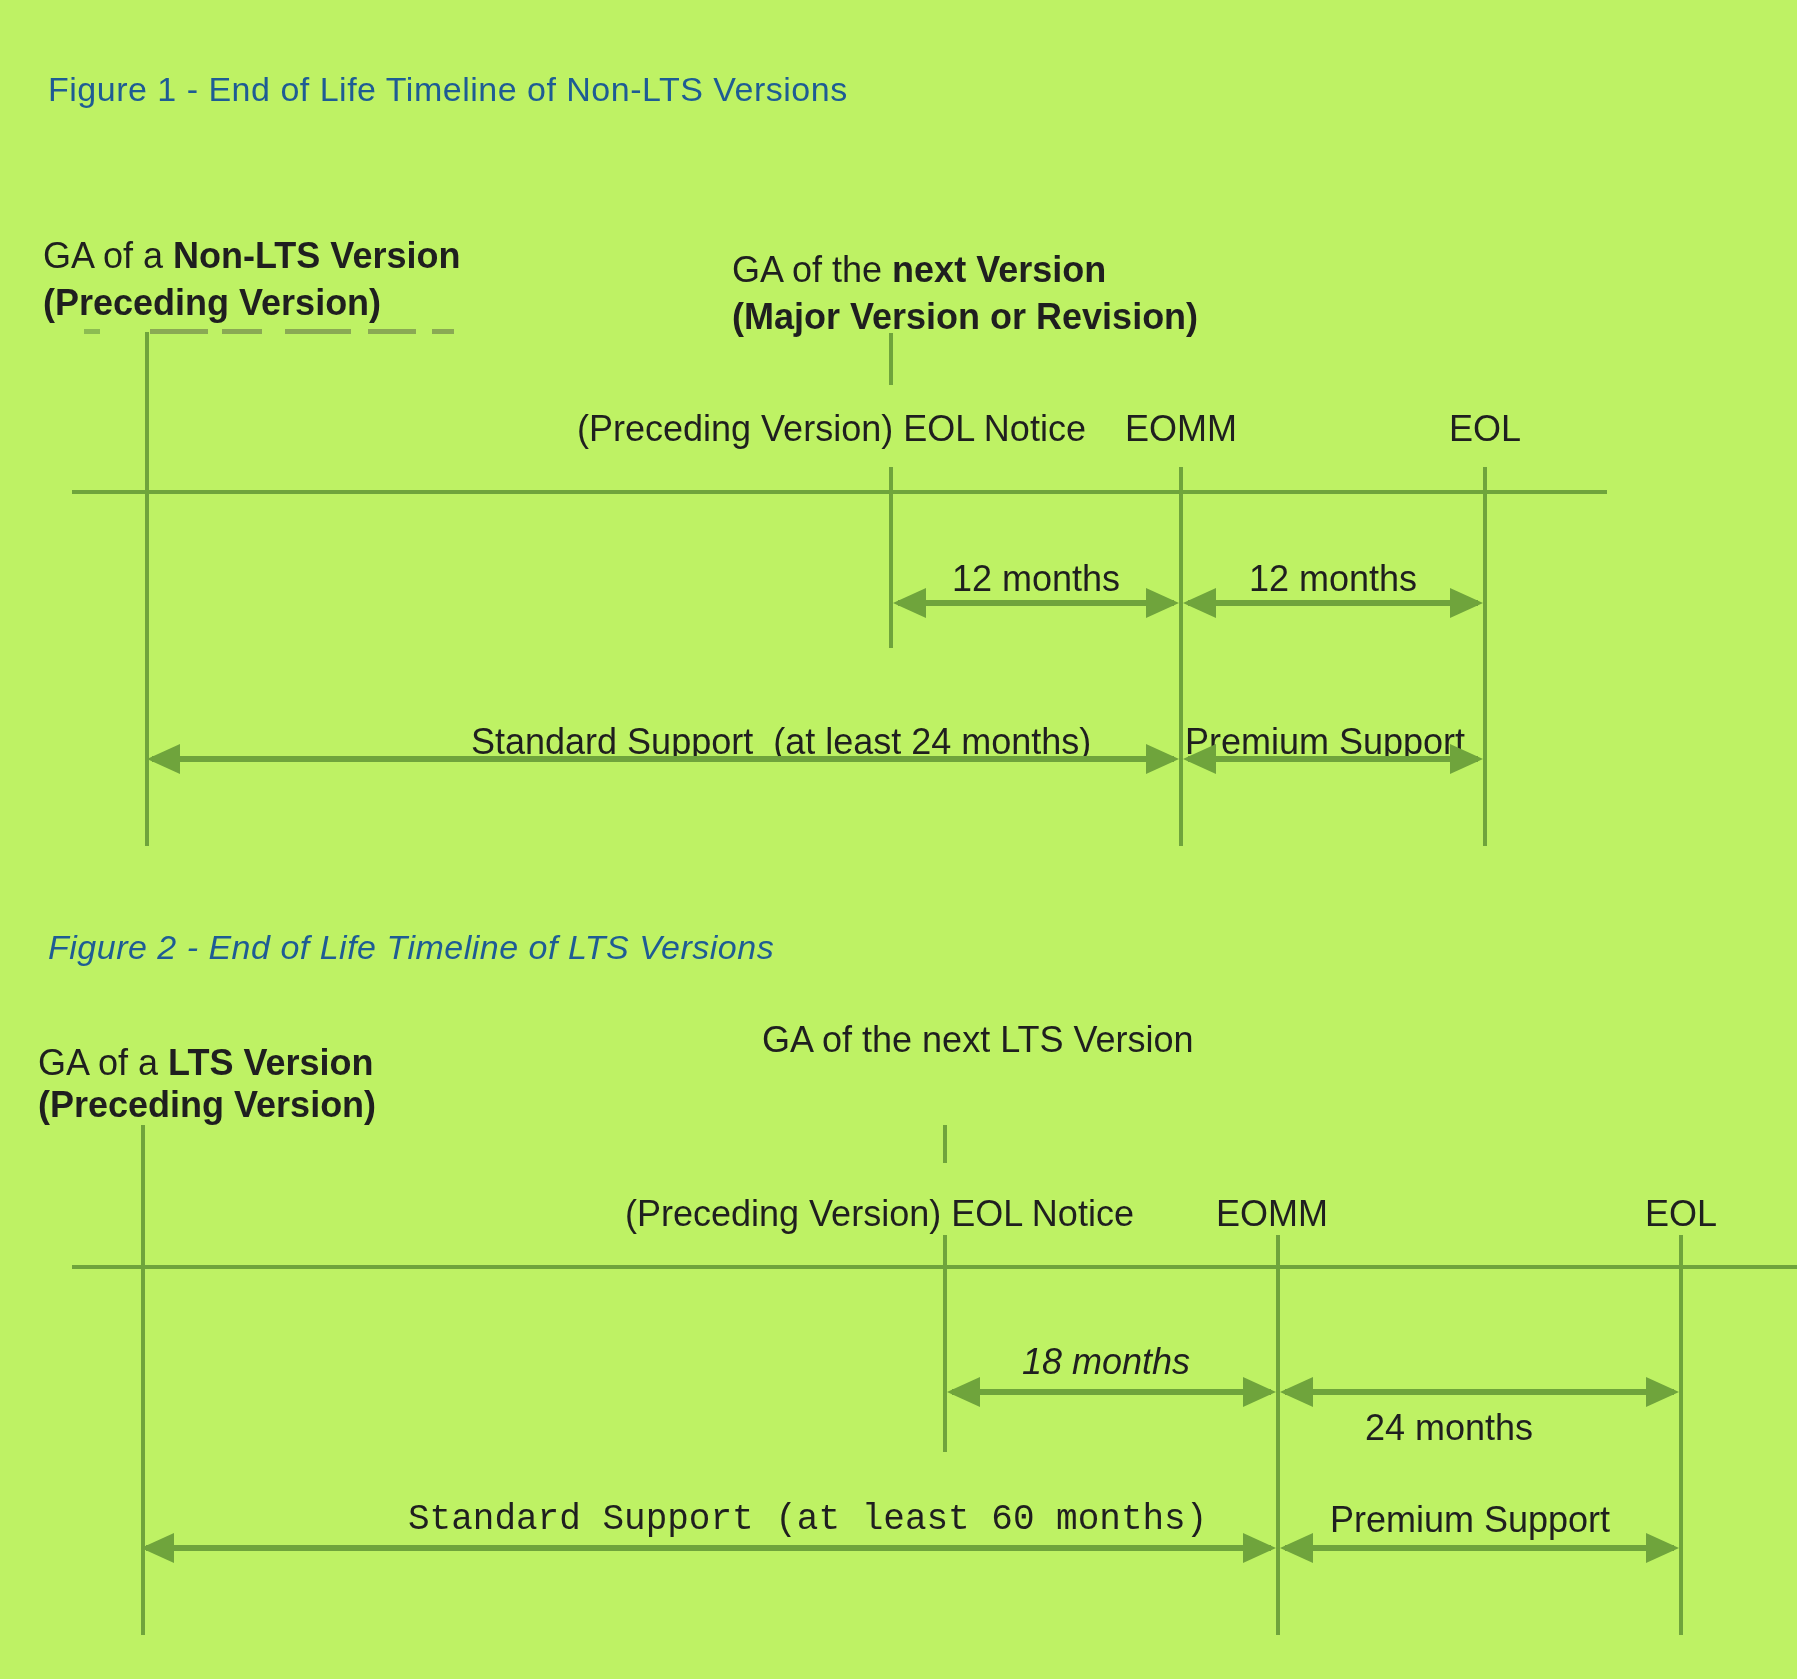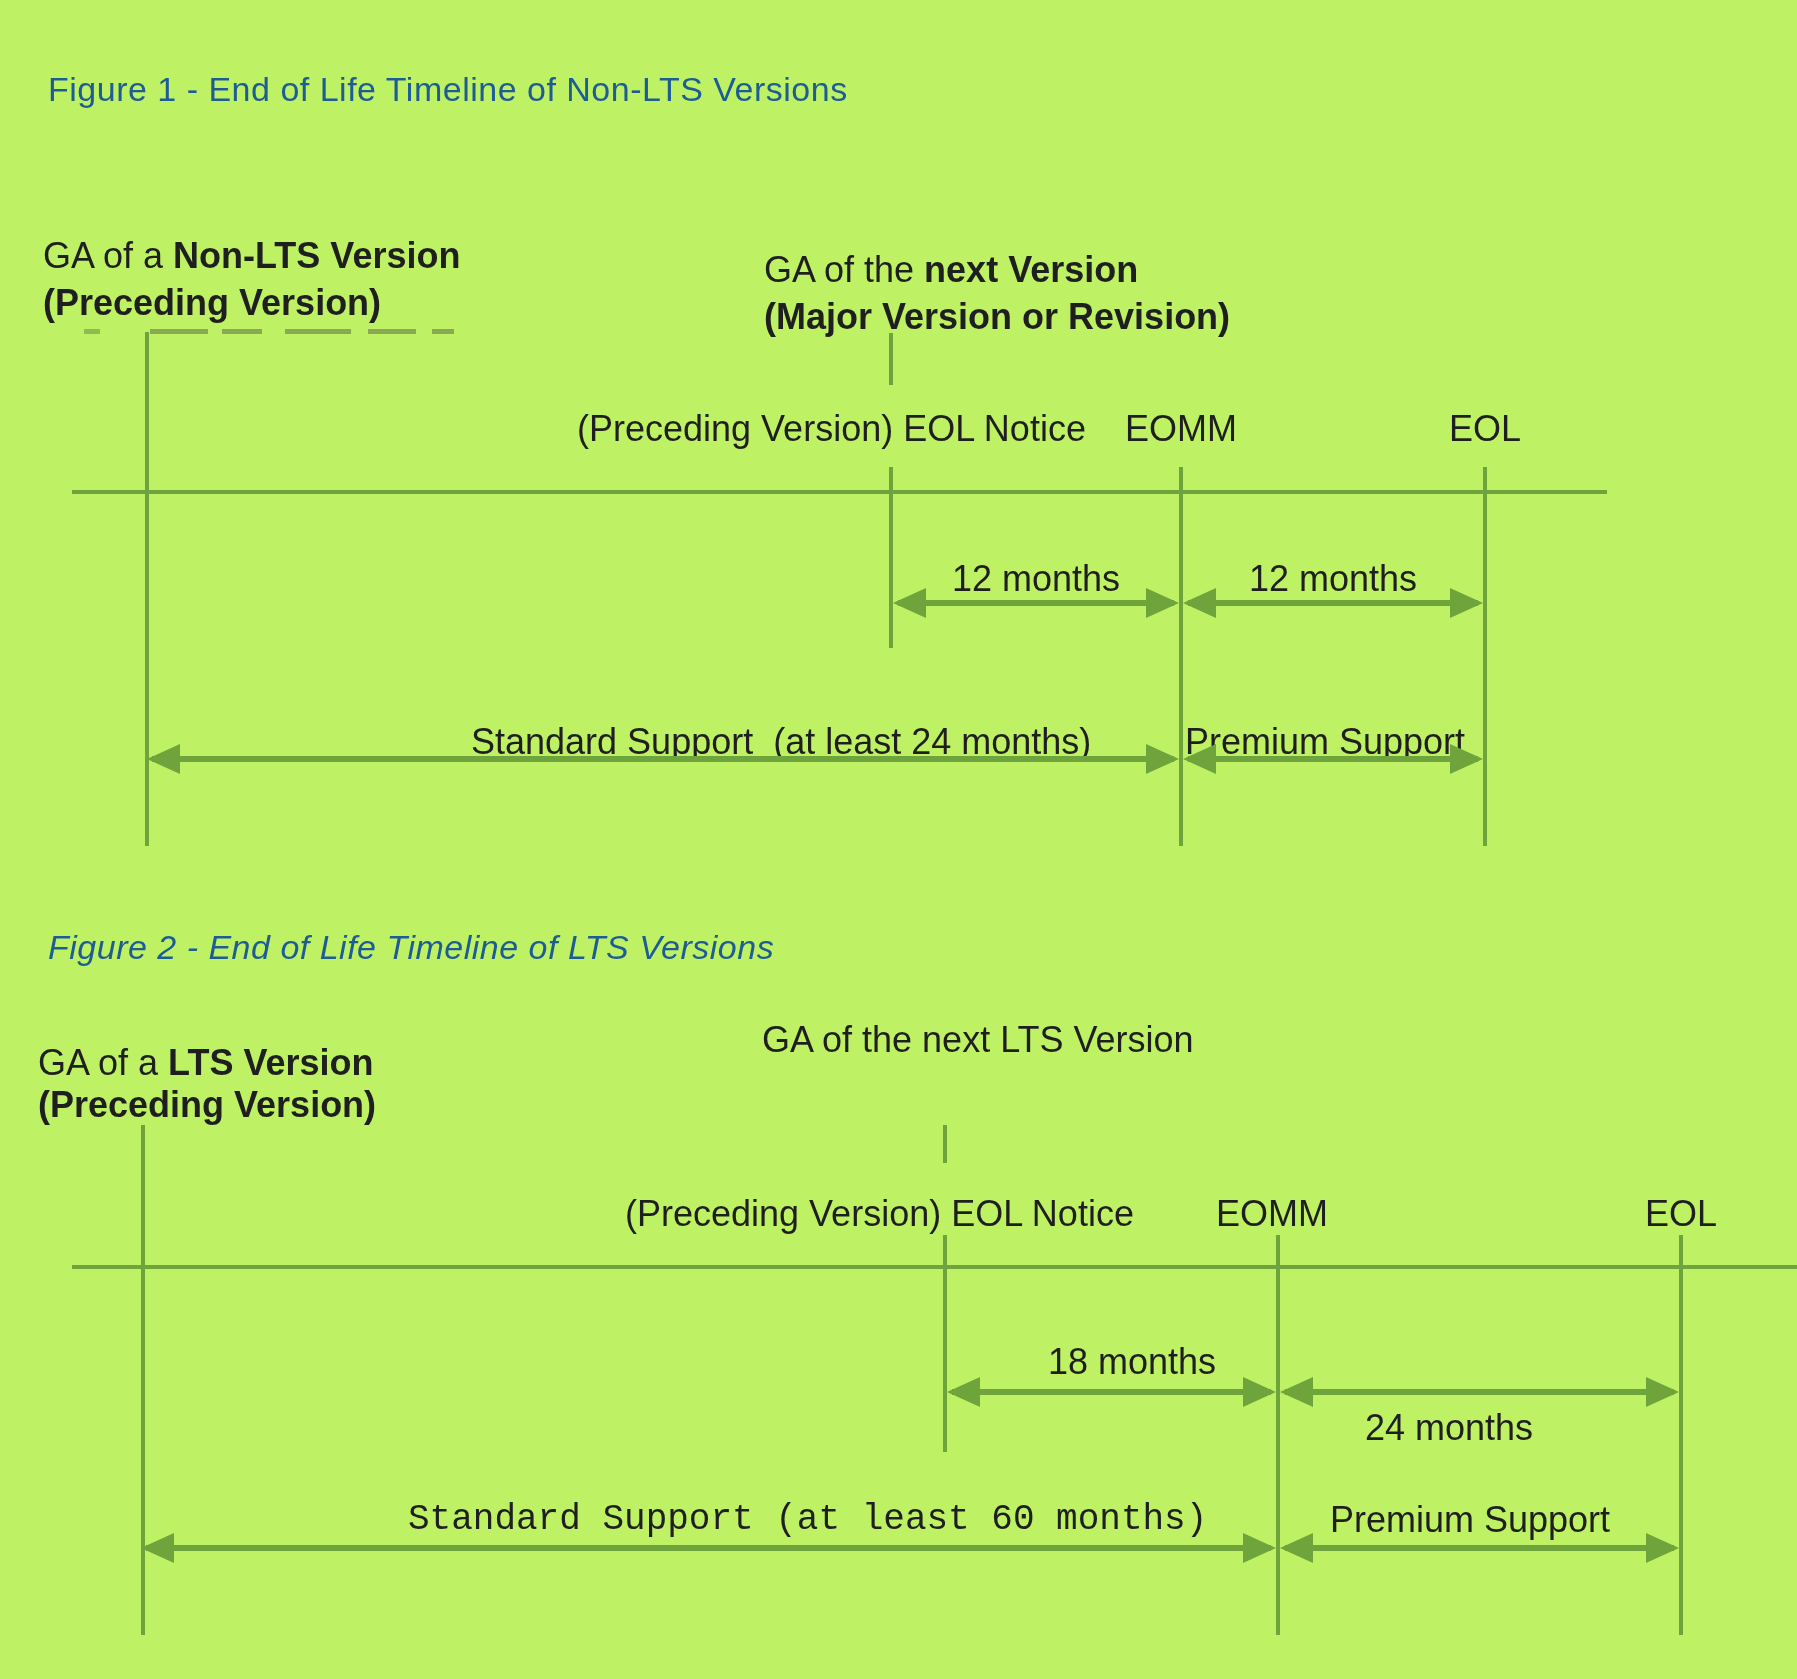--- a/index.html
+++ b/index.html
@@ -44,21 +44,21 @@
       <div class="b">(Preceding Version)</div>
     </div>
 
     <div class="artifact green" style="left:84px;top:329px;width:16px;"></div>
     <div class="artifact" style="left:150px;top:329px;width:58px;"></div>
     <div class="artifact" style="left:222px;top:329px;width:40px;"></div>
     <div class="artifact" style="left:285px;top:329px;width:66px;"></div>
     <div class="artifact" style="left:368px;top:329px;width:48px;"></div>
     <div class="artifact" style="left:432px;top:329px;width:22px;"></div>
 
-    <div class="label" style="left:764px;top:246px;width:330px;">
+    <div class="label" style="left:732px;top:246px;width:330px;">
       <div><span>GA of the </span><b>next Version</b></div>
       <div class="b">(Major Version or Revision)</div>
     </div>
 
     <div class="label" style="left:577px;top:405px;width:400px;">(Preceding Version) EOL Notice</div>
     <div class="label" style="left:1081px;top:405px;width:200px;">EOMM</div>
     <div class="label" style="left:1385px;top:405px;width:200px;">EOL</div>
 
     <div class="hline" style="left:72px;top:490px;width:1535px;"></div>
 
@@ -112,21 +112,21 @@
     <div class="label" style="left:1581px;top:1190px;width:200px;">EOL</div>
 
     <div class="hline" style="left:72px;top:1265px;width:1725px;"></div>
 
     <div class="vline" style="left:141px;top:1125px;height:510px;"></div>
     <div class="vline" style="left:943px;top:1125px;height:38px;"></div>
     <div class="vline" style="left:943px;top:1235px;height:217px;"></div>
     <div class="vline" style="left:1276px;top:1235px;height:400px;"></div>
     <div class="vline" style="left:1679px;top:1235px;height:400px;"></div>
 
-    <div class="label" style="left:1032px;top:1338px;width:200px;">18 months</div>
+    <div class="label" style="left:1006px;top:1338px;width:200px;font-style:italic;">18 months</div>
     <div class="label" style="left:1349px;top:1404px;width:200px;">24 months</div>
 
     <div class="arrow" style="left:947px;top:1392px;width:329px;">
       <div class="shaft"></div>
       <div class="head left"></div>
       <div class="head right"></div>
     </div>
     <div class="arrow" style="left:1280px;top:1392px;width:399px;">
       <div class="shaft"></div>
       <div class="head left"></div>

